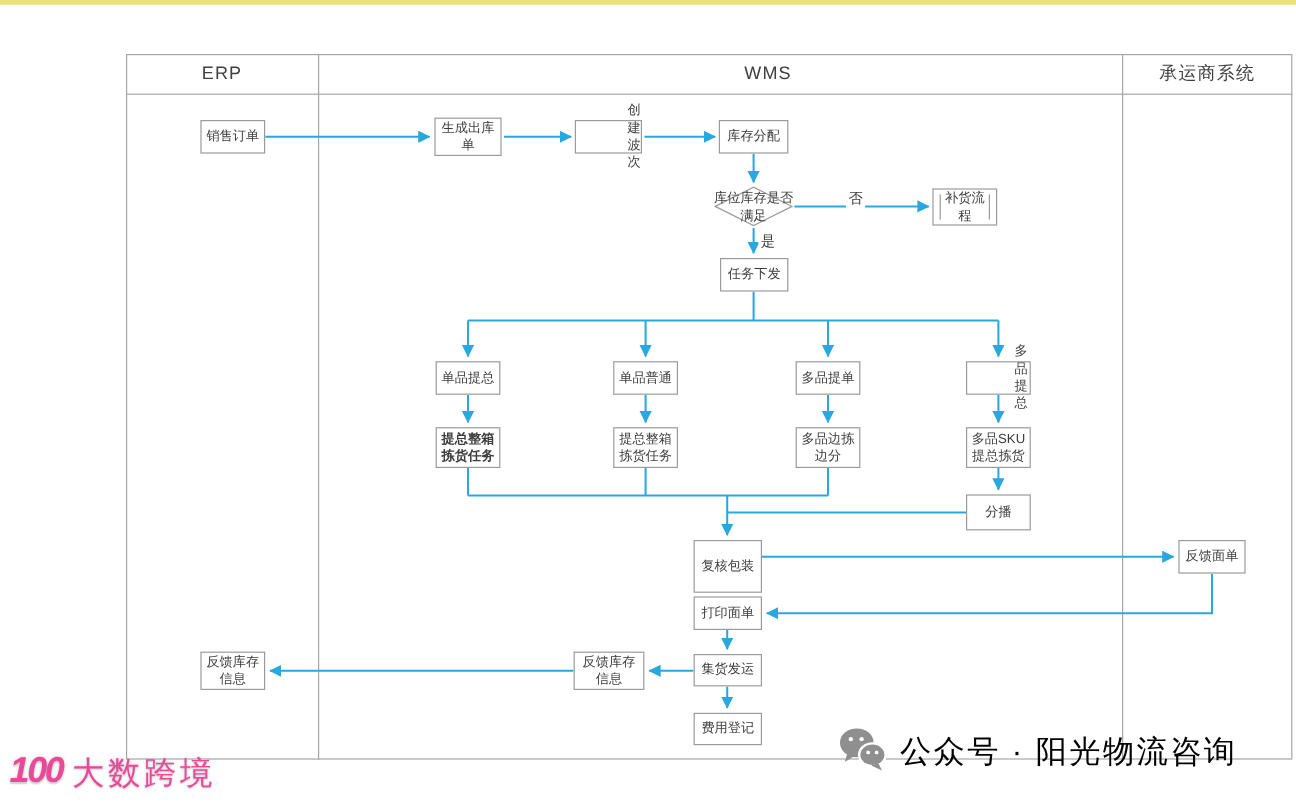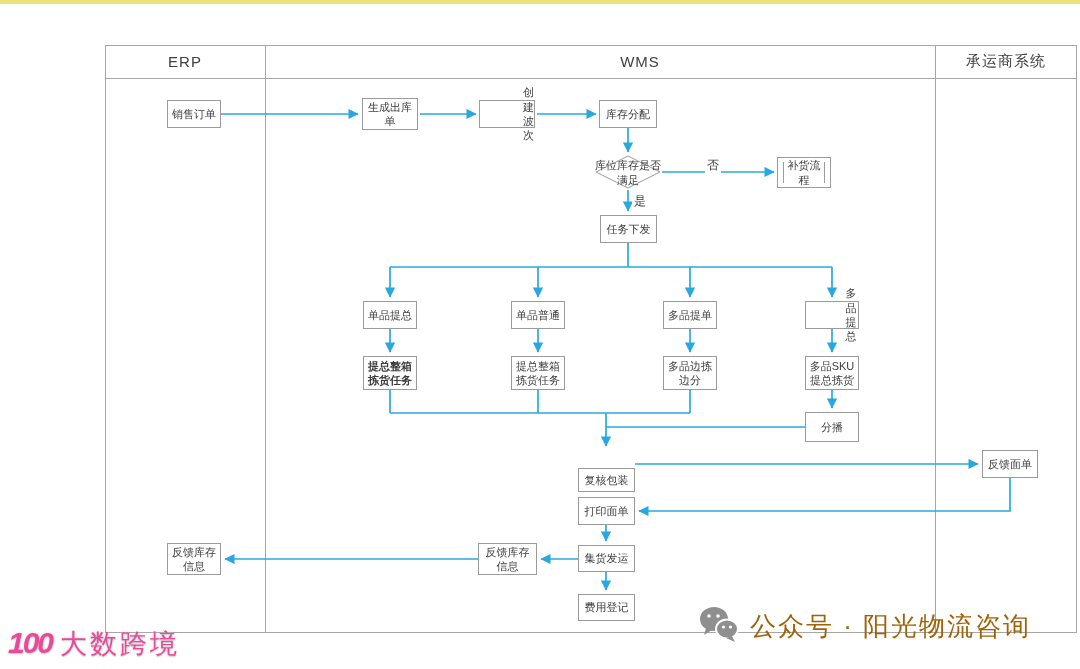--- a/index.html
+++ b/index.html
@@ -24,21 +24,21 @@
     width:100%;height:100%;display:flex;align-items:center;justify-content:center;}
   .decision-text{position:absolute;z-index:4;font-size:11px;line-height:1.35;color:#3c3c3c;
     text-align:center;display:flex;align-items:center;justify-content:center;}
   .edge-label{position:absolute;z-index:4;font-size:12px;color:#3c3c3c;background:#fff;padding:0 2px;}
   svg.connectors{position:absolute;left:0;top:0;z-index:2;}
   
   .wm-left{position:absolute;left:8px;top:626px;display:flex;z-index:5;
     color:#ec4899;text-shadow:0 0 3px #c9c9c9,0 1px 1px #d6d6d6;}
   .wm-left .logo{font-size:30px;font-weight:900;font-style:italic;letter-spacing:-2px;margin-right:8px;}
   .wm-left .txt{font-size:27px;font-weight:400;letter-spacing:3px;}
-  .wm-right{position:absolute;left:698px;top:605px;display:flex;align-items:center;z-index:5;color:#a16207;}
+  .wm-right{position:absolute;left:698px;top:605px;display:flex;align-items:center;z-index:5;color:#000000;}
   .wm-right .txt{font-size:26px;margin-left:10px;letter-spacing:2px;}
 </style>
 </head>
 <body>
 
 <div class="topbar"></div>
 
 <div class="frame"></div>
 <div class="lane-divider" style="left:265px;"></div>
 <div class="lane-divider" style="left:935px;"></div>
@@ -106,21 +106,21 @@
 <div class="node" style="left:511px;top:301px;width:54px;height:28px;">单品普通</div>
 <div class="node" style="left:663px;top:301px;width:54px;height:28px;">多品提单</div>
 <div class="node" style="left:805px;top:301px;width:54px;height:28px;padding-left:40px;">多品提总</div>
 
 <div class="node" style="left:363px;top:356px;width:54px;height:34px;font-weight:bold;">提总整箱拣货任务</div>
 <div class="node" style="left:511px;top:356px;width:54px;height:34px;">提总整箱拣货任务</div>
 <div class="node" style="left:663px;top:356px;width:54px;height:34px;">多品边拣边分</div>
 <div class="node" style="left:805px;top:356px;width:54px;height:34px;">多品SKU提总拣货</div>
 
 <div class="node" style="left:805px;top:412px;width:54px;height:30px;">分播</div>
-<div class="node" style="left:578px;top:468px;width:57px;height:24px;">复核包装</div>
+<div class="node" style="left:578px;top:450px;width:57px;height:44px;">复核包装</div>
 <div class="node" style="left:982px;top:450px;width:56px;height:28px;">反馈面单</div>
 <div class="node" style="left:578px;top:497px;width:57px;height:28px;">打印面单</div>
 <div class="node" style="left:578px;top:545px;width:57px;height:27px;">集货发运</div>
 <div class="node" style="left:478px;top:543px;width:59px;height:32px;">反馈库存信息</div>
 <div class="node" style="left:167px;top:543px;width:54px;height:32px;">反馈库存信息</div>
 <div class="node" style="left:578px;top:594px;width:57px;height:27px;">费用登记</div>
 
 <div class="wm-left">
   <span class="logo">100</span>
   <span class="txt">大数跨境</span>

